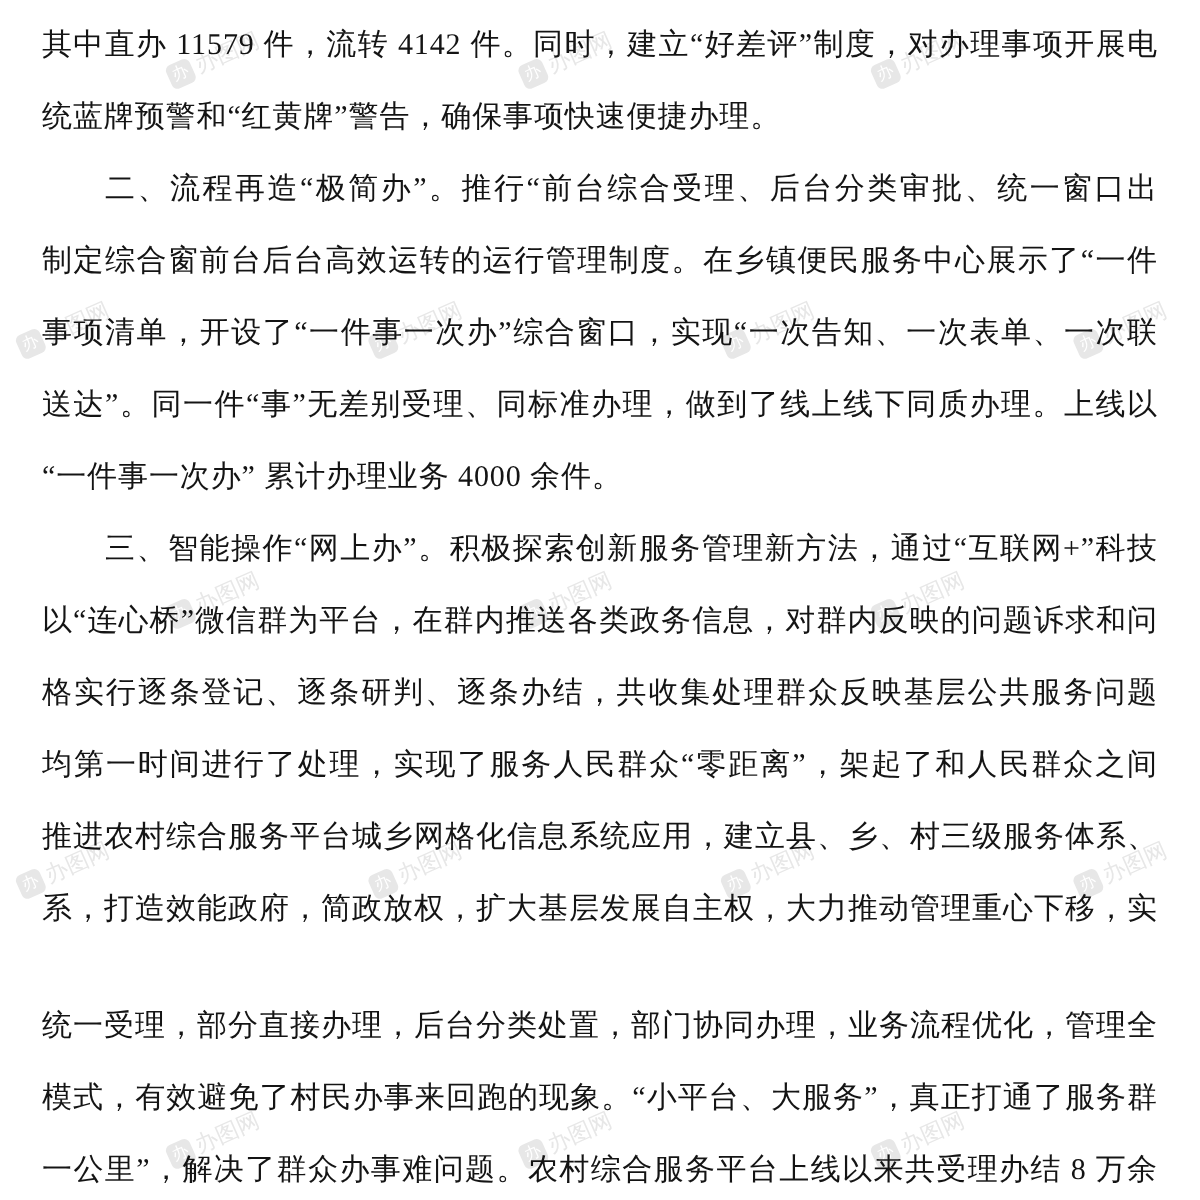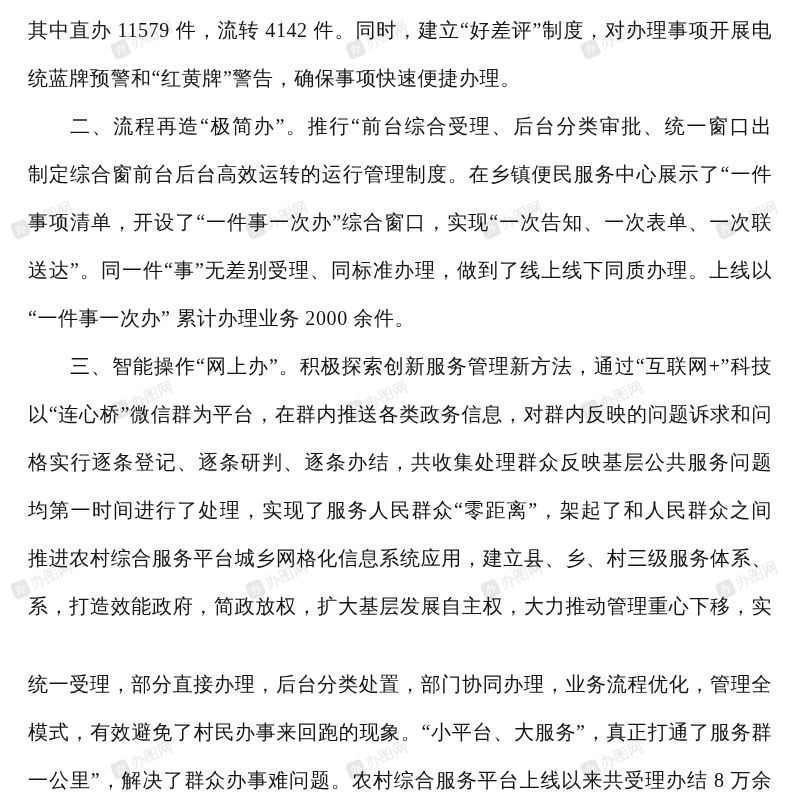--- a/index.html
+++ b/index.html
@@ -146,21 +146,21 @@
         <span>办图网</span>
       </div>
     </div>
   <div class="content" id="content">
       <div class="line justify">其中直办 11579 件，流转 4142 件。同时，建立“好差评”制度，对办理事项开展电子监察系</div>
       <div class="line">统蓝牌预警和“红黄牌”警告，确保事项快速便捷办理。</div>
       <div class="line justify indent">二、流程再造“极简办”。推行“前台综合受理、后台分类审批、统一窗口出件”模式，</div>
       <div class="line justify">制定综合窗前台后台高效运转的运行管理制度。在乡镇便民服务中心展示了“一件事一次办”</div>
       <div class="line justify">事项清单，开设了“一件事一次办”综合窗口，实现“一次告知、一次表单、一次联办、一次</div>
       <div class="line justify">送达”。同一件“事”无差别受理、同标准办理，做到了线上线下同质办理。上线以来，基层</div>
-      <div class="line">“一件事一次办” 累计办理业务 2000 余件。</div>
+      <div class="line">“一件事一次办” 累计办理业务 4000 余件。</div>
       <div class="line justify indent">三、智能操作“网上办”。积极探索创新服务管理新方法，通过“互联网+”科技手段，</div>
       <div class="line justify">以“连心桥”微信群为平台，在群内推送各类政务信息，对群内反映的问题诉求和问题线索严</div>
       <div class="line justify">格实行逐条登记、逐条研判、逐条办结，共收集处理群众反映基层公共服务问题 5000 余个，</div>
       <div class="line justify">均第一时间进行了处理，实现了服务人民群众“零距离”，架起了和人民群众之间的“连心桥”。</div>
       <div class="line justify">推进农村综合服务平台城乡网格化信息系统应用，建立县、乡、村三级服务体系、网上办事体</div>
       <div class="line justify">系，打造效能政府，简政放权，扩大基层发展自主权，大力推动管理重心下移，实现村级前台</div>
       <div class="spacer"></div>
       <div class="line justify">统一受理，部分直接办理，后台分类处置，部门协同办理，业务流程优化，管理全程监控的新</div>
       <div class="line justify">模式，有效避免了村民办事来回跑的现象。“小平台、大服务”，真正打通了服务群众“最后</div>
       <div class="line justify">一公里”，解决了群众办事难问题。农村综合服务平台上线以来共受理办结 8 万余件公共服务</div>

